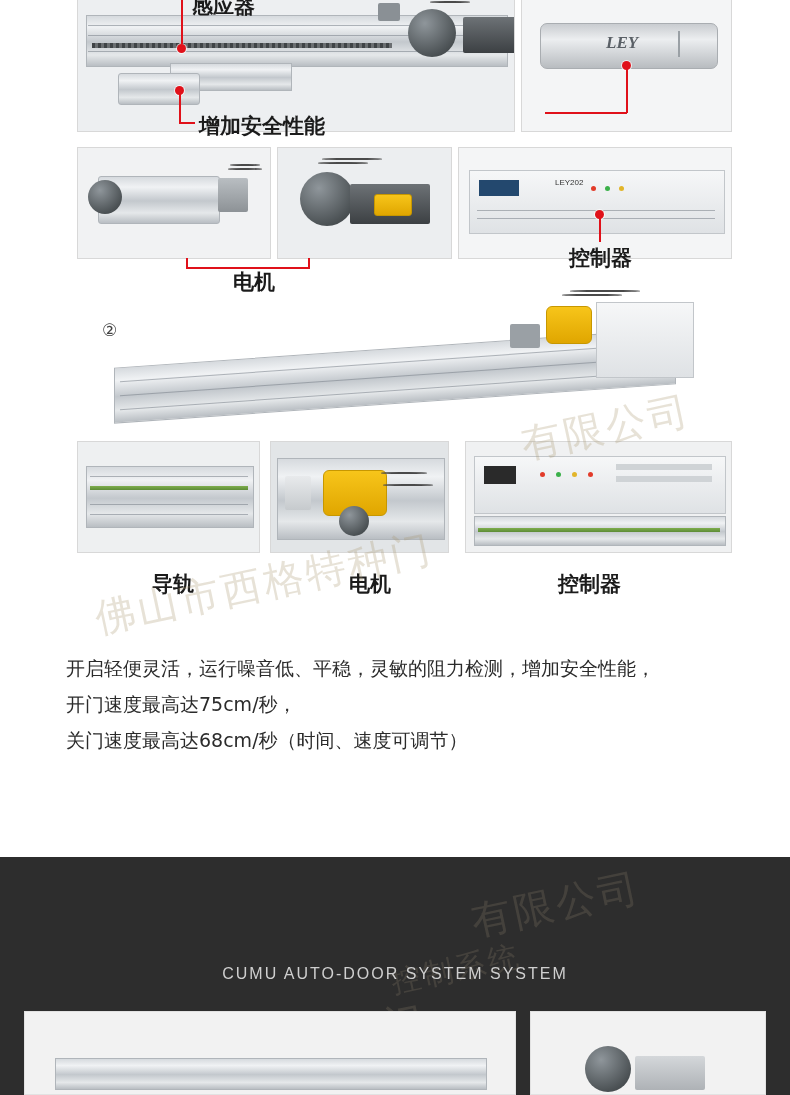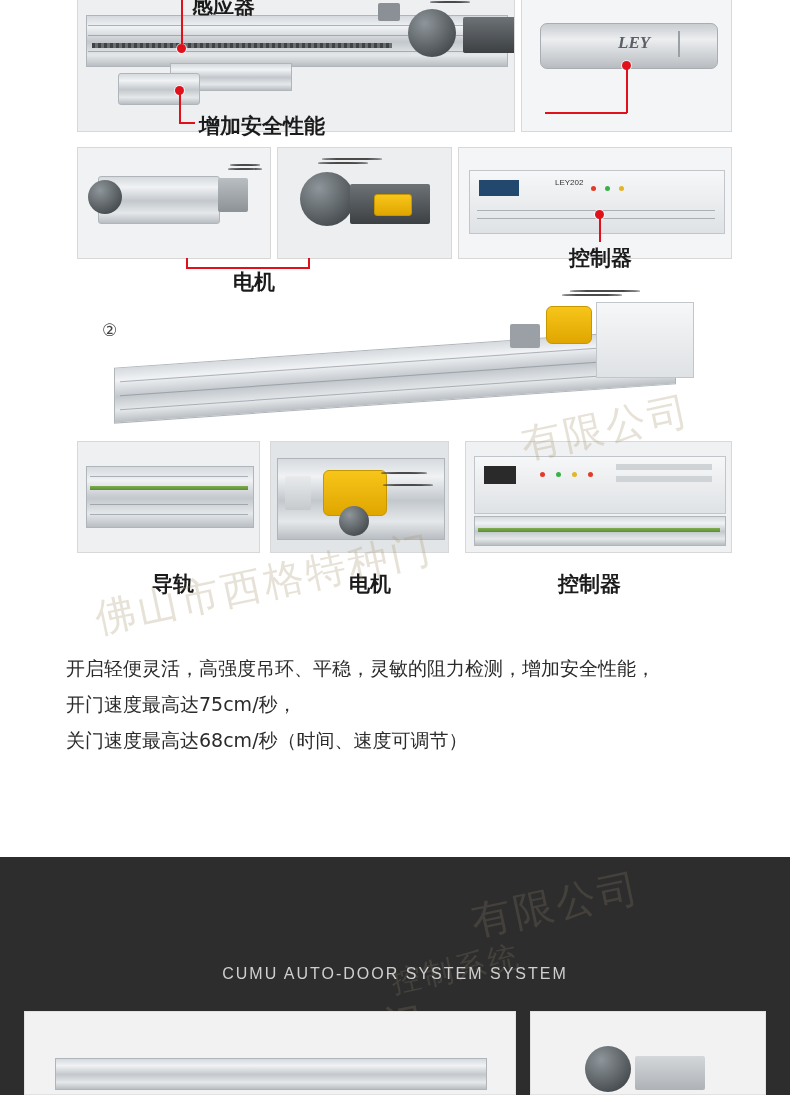--- a/index.html
+++ b/index.html
@@ -212,21 +212,21 @@
     <div class="dark-box" style="left:385px; top:24px; width:54px; height:36px;"></div>
     <div class="dark-box" style="left:300px; top:10px; width:22px; height:18px; background:#8a9095;"></div>
     <div class="rail-body" style="left:92px; top:70px; width:120px; height:26px;"></div>
     <div class="rail-body" style="left:40px; top:80px; width:80px; height:30px; border-radius:3px;"></div>
     <div class="wire" style="left:352px; top:8px; width:40px;"></div>
 
   </div>
 
   <div class="photo bordered" style="left:521px; top:-8px; width:211px; height:140px; background:#f4f5f6;">
     <div class="cover-shell" style="left:18px; top:30px; width:176px; height:44px;"></div>
-    <div class="cap-logo" style="left:96px; top:40px; font-size:17px;">LEY</div>
+    <div class="cap-logo" style="left:84px; top:40px; font-size:17px;">LEY</div>
     <div style="position:absolute; left:156px; top:38px; width:2px; height:26px; background:#9aa0a5;"></div>
   </div>
 
   <div class="dot" style="left:177px; top:44px;"></div>
   <div class="leader-v" style="left:181px; top:-4px; height:48px;"></div>
   <div class="cn-label" style="left:192px; top:-8px; font-size:21px;">感应器</div>
 
   <div class="dot" style="left:175px; top:86px;"></div>
   <div class="leader-v" style="left:179px; top:90px; height:33px;"></div>
   <div class="leader-h" style="left:179px; top:122px; width:16px;"></div>
@@ -315,21 +315,21 @@
   </div>
 
   <div class="cn-label" style="left:152px; top:570px; font-size:21px;">导轨</div>
   <div class="cn-label" style="left:349px; top:570px; font-size:21px;">电机</div>
   <div class="cn-label" style="left:558px; top:570px; font-size:21px;">控制器</div>
 
   <div class="wm" style="left:92px; top:556px;">佛山市西格特种门</div>
   <div class="wm" style="left:520px; top:400px;">有限公司</div>
 
   <div class="para">
-    <div>开启轻便灵活，高强度吊环、平稳，灵敏的阻力检测，增加安全性能，</div>
+    <div>开启轻便灵活，运行噪音低、平稳，灵敏的阻力检测，增加安全性能，</div>
     <div>开门速度最高达75cm/秒，</div>
     <div>关门速度最高达68cm/秒（时间、速度可调节）</div>
   </div>
 
   <div class="banner">
     <div class="wm dark" style="left:86px; top:170px;">佛山市西格特种门</div>
     <div class="wm dark" style="left:470px; top:20px;">有限公司</div>
     <div class="wm dark" style="left:390px; top:92px; font-size:30px;">控制系统</div>
 
     <div class="banner-sub">CUMU AUTO-DOOR SYSTEM SYSTEM</div>

